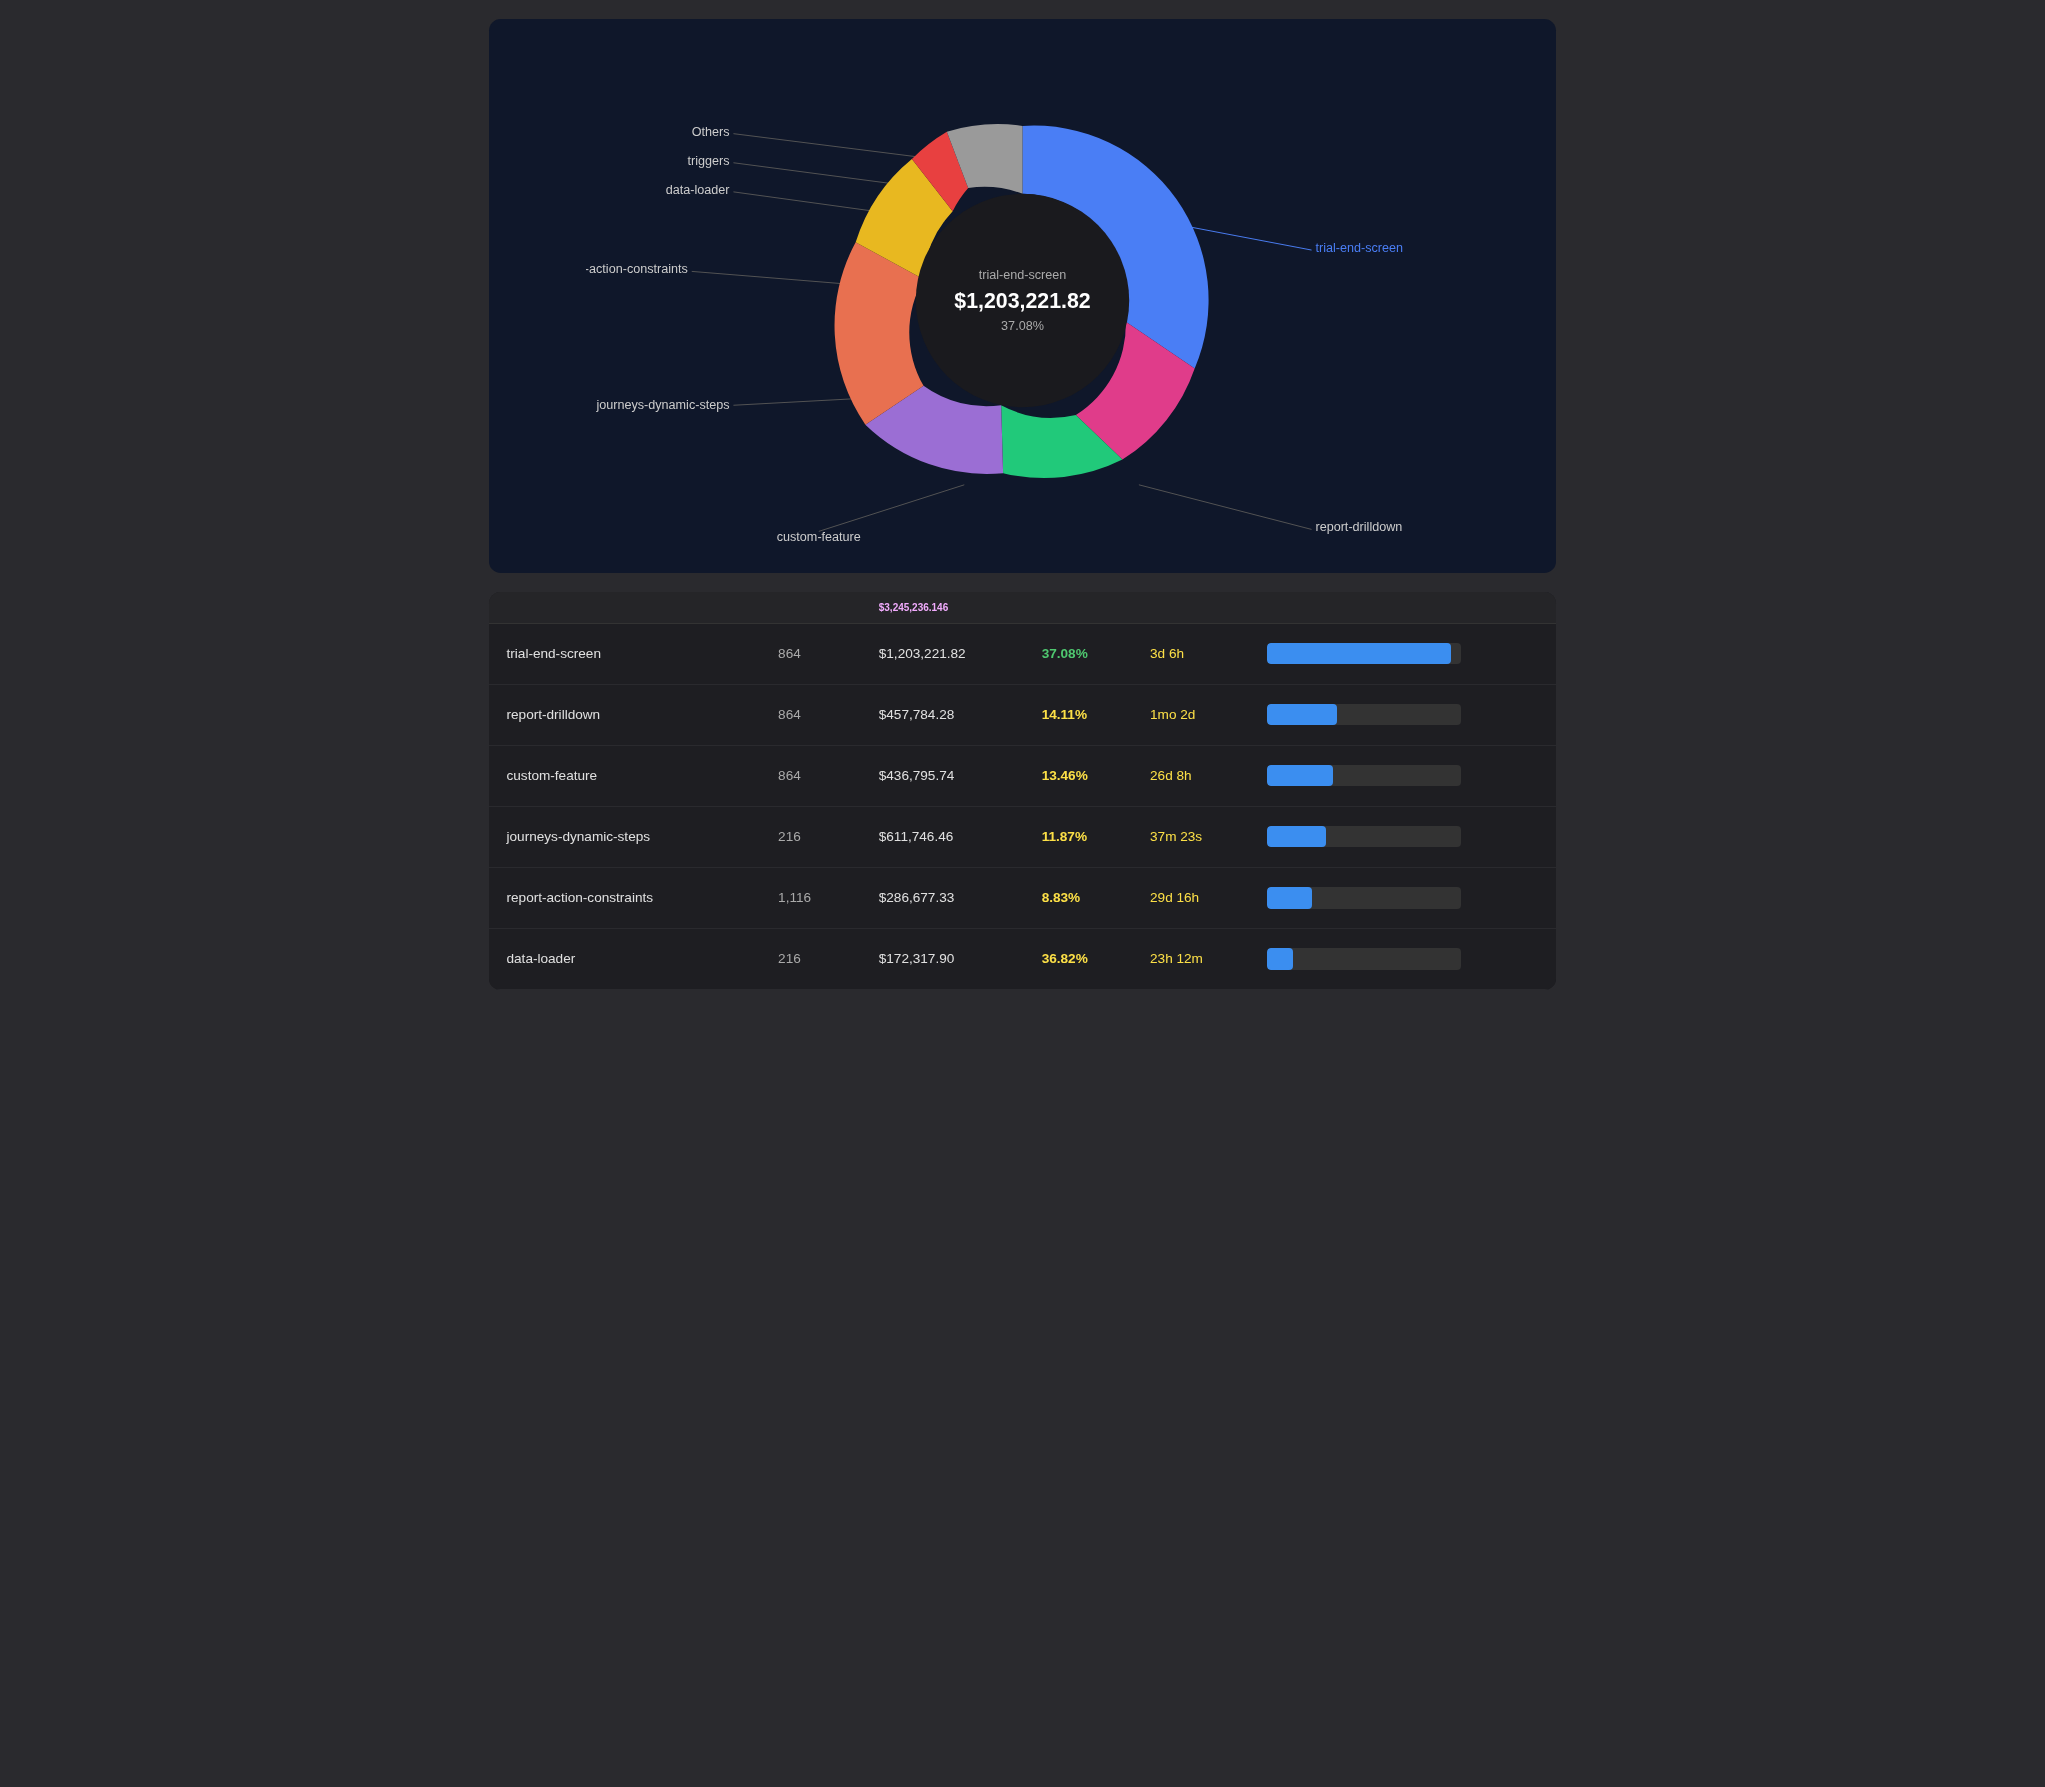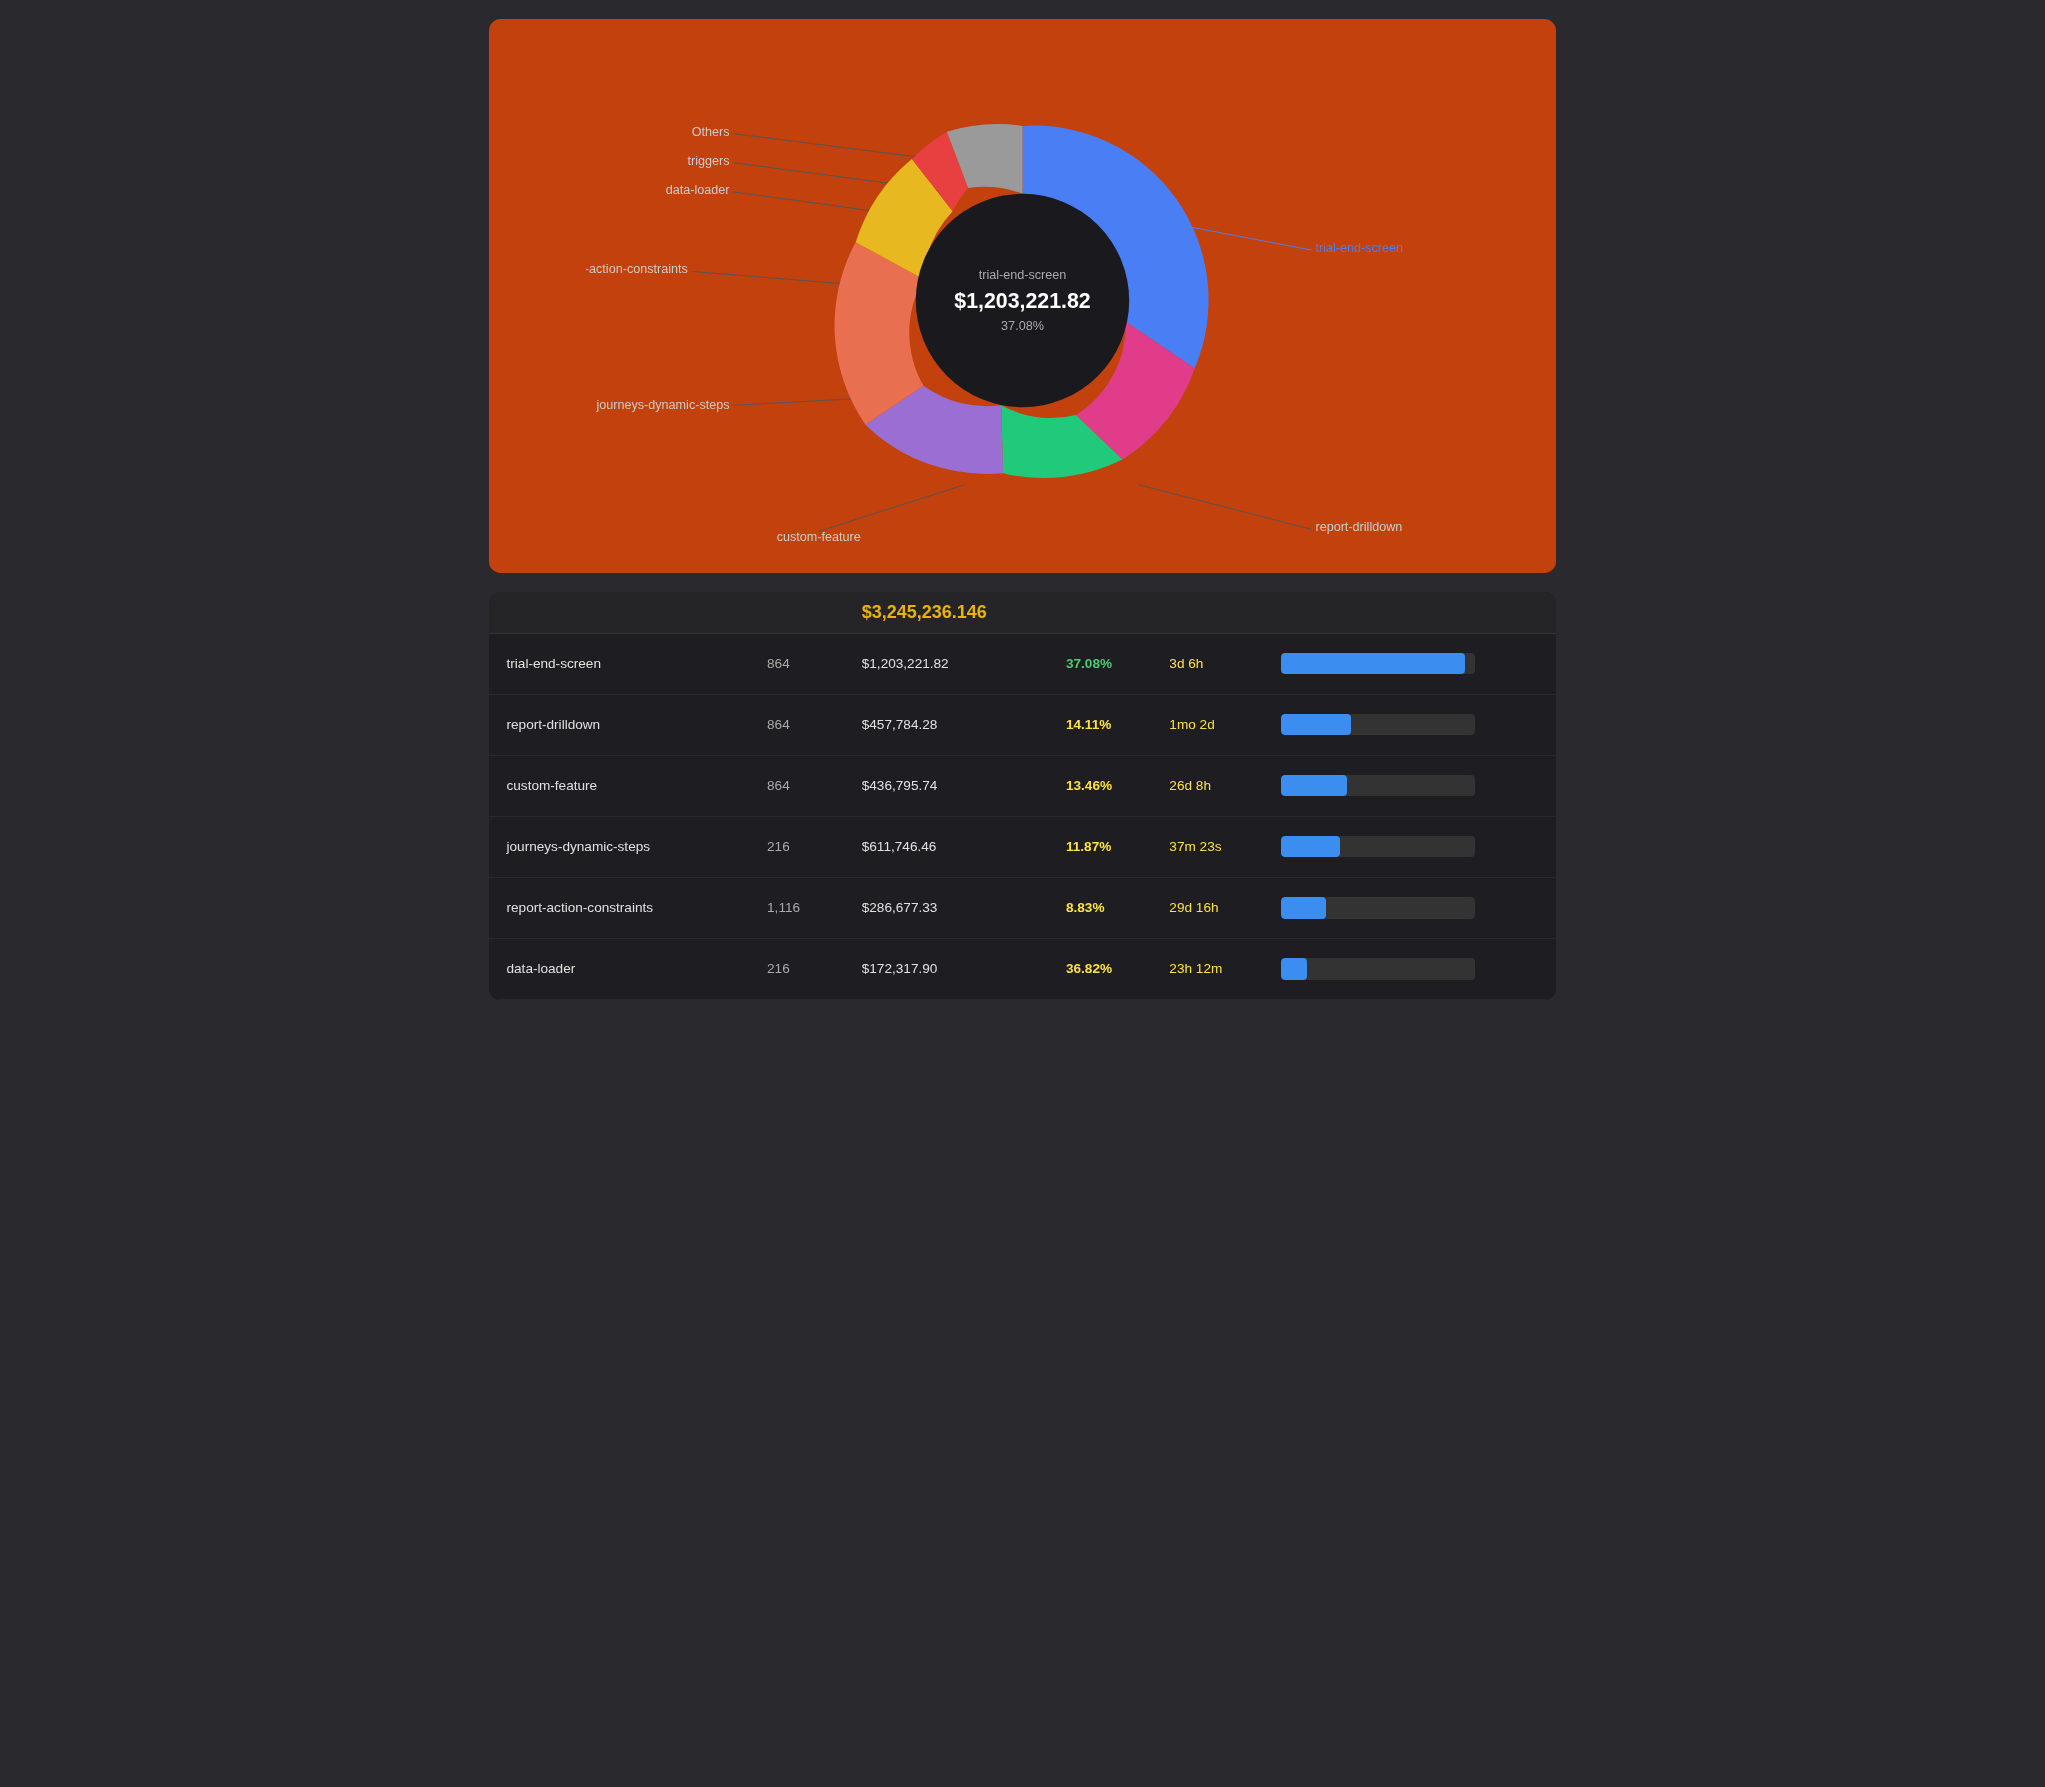--- a/index.html
+++ b/index.html
@@ -9,21 +9,21 @@
       color: #e0e0e0;
       padding: 19.4px;
       min-height: 100vh;
     }
     .container {
       max-width: 1067px;
       margin: 0 auto;
     }
     
     .chart-section {
-      background: #c2410c;
+      background: #0f172a;
       border-radius: 11.6px;
       padding: 29px 19.4px 19.4px;
       margin-bottom: 19.4px;
       position: relative;
     }
     .chart-wrapper {
       position: relative;
       width: 100%;
       height: 505px;
       display: flex;
@@ -66,22 +66,22 @@
       line-height: 13.6px;
       font-size: 9.7px;
       color: #aaa;
     }
     tbody tr {
       border-bottom: 1px solid #2a2a2e;
       background: #1e1e22;
     }
     .total-row td {
       padding: 9.7px 17.5px;
-      font-size: 18px;
-      color: #eab308;
+      font-size: 10px;
+      color: #f0abfc;
       border-bottom: 1px solid #333;
       background: #252528;
     }
     .total-value {
       font-weight: 700;
       color: #e0e0e0;
       font-size: 13.6px;
     }
     tbody td {
       padding: 19.4px 17.5px;

